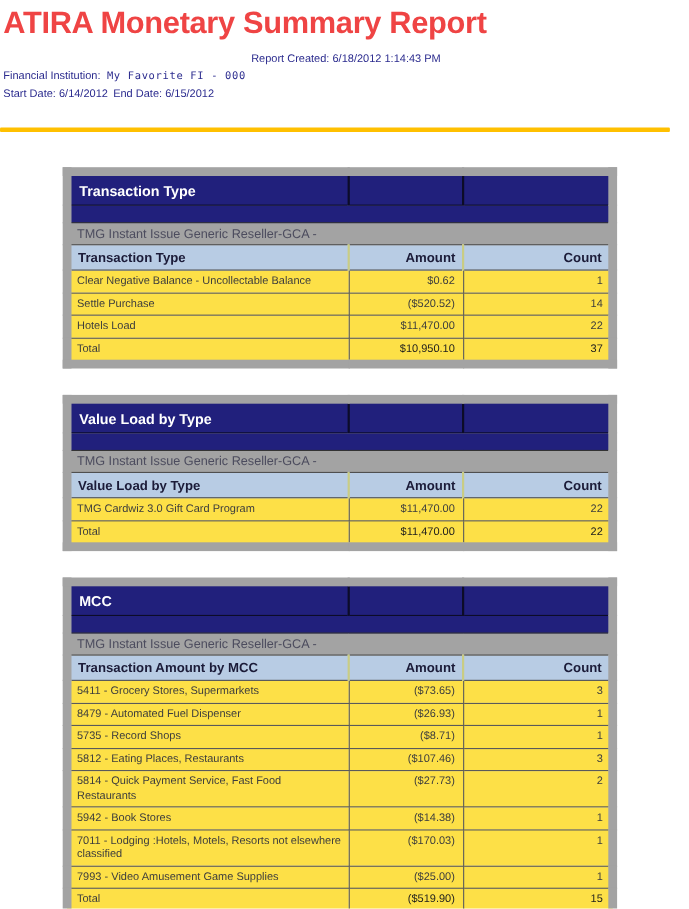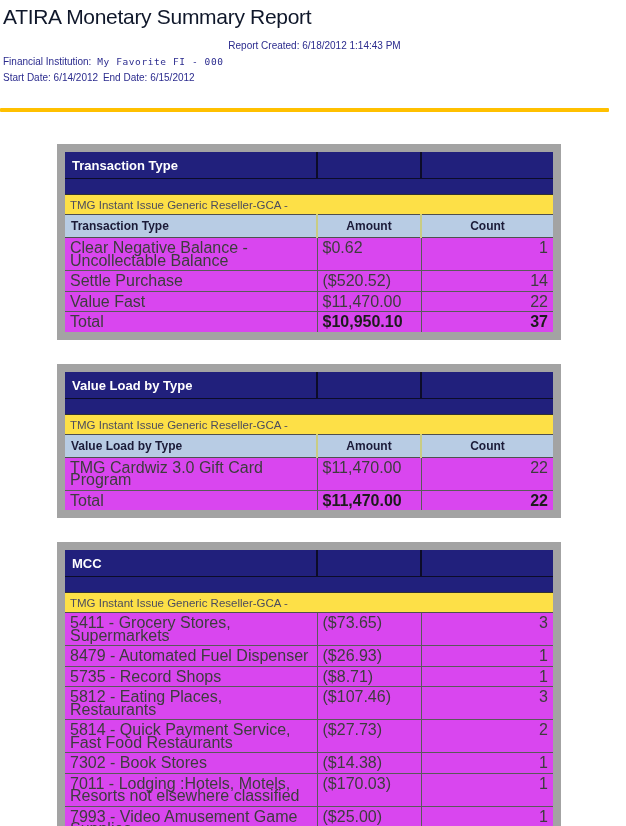--- a/index.html
+++ b/index.html
@@ -12,21 +12,21 @@
   }
   *{box-sizing:border-box;}
   html,body{margin:0;padding:0;}
   body{
     width:626px;height:826px;background:#ffffff;
     font-family:"Liberation Sans", sans-serif;
     overflow:hidden;
   }
   .report-header{padding:5px 0 0 3px;}
   .page-title{
-    margin:0;font-size:21px;font-weight:400;color:#0f172a;
+    margin:0;font-size:28px;font-weight:700;color:#ef4444;
     letter-spacing:-0.3px;
   }
   .meta-line{
     margin-top:6px;font-size:10px;color:var(--meta-navy);
     line-height:10px;
   }
   .meta-line:first-of-type{margin-top:12px;text-align:center;}
   .fi-value{
     font-family:"DejaVu Sans Mono", monospace;
     font-size:9.5px;letter-spacing:0.6px;padding-left:3px;
@@ -47,38 +47,38 @@
     background:var(--navy);color:#ffffff;text-align:left;
     font-size:13px;font-weight:bold;padding:6px 6px 5px 7px;
     border-bottom:1px solid #0c0c28;
   }
   tr.title-row th.tsep{border-left:2px solid #0c0c28;}
   tr.band-row td{
     background:var(--navy);height:16px;padding:0;
     border-bottom:1px solid #333333;
   }
   tr.group-row td{
-    background:#fde047;color:#4c4c5e;font-size:11.5px;
+    background:#a3a3a3;color:#4c4c5e;font-size:11.5px;
     padding:4px 4px 3px 5px;border-bottom:1px solid #4f4f4f;
   }
   tr.header-row th{
     background:var(--header-blue);color:#1b1b38;font-size:12px;
     font-weight:bold;padding:4px 6px;border-bottom:1px solid #4f4f4f;
     border-left:2px solid var(--khaki);border-right:2px solid var(--khaki);
   }
   tr.header-row th:first-child{text-align:left;}
-  tr.header-row th.num{text-align:center;}
+  tr.header-row th.num{text-align:right;}
   tbody td{
-    font-size:16px;color:var(--ink);padding:4px 5px 3px 5px;
-    border:1px solid #5a5a5a;vertical-align:top;background:#d946ef;
+    font-size:10px;color:var(--ink);padding:4px 5px 3px 5px;
+    border:1px solid #5a5a5a;vertical-align:top;background:#fde047;
     line-height:12.5px;
   }
-  td.c-amount{text-align:left;padding-right:7px;}
+  td.c-amount{text-align:right;padding-right:7px;}
   td.c-count{text-align:right;padding-right:5px;}
-  tr.total-row td.c-amount, tr.total-row td.c-count{font-weight:bold;color:#1c1c1c;margin-left:44px;}
+  tr.total-row td.c-amount, tr.total-row td.c-count{font-weight:normal;color:#1c1c1c;margin-left:44px;}
 </style>
 </head>
 <body>
 
 <div class="report-header">
   <h1 class="page-title">ATIRA Monetary Summary Report</h1>
   <div class="meta-line">
     <span>Report Created:</span>
     <span>6/18/2012 1:14:43 PM</span>
   </div>
@@ -126,21 +126,21 @@
           <td class="c-label">Clear Negative Balance - Uncollectable Balance</td>
           <td class="c-amount">$0.62</td>
           <td class="c-count">1</td>
         </tr>
         <tr class="data-row">
           <td class="c-label">Settle Purchase</td>
           <td class="c-amount">($520.52)</td>
           <td class="c-count">14</td>
         </tr>
         <tr class="data-row">
-          <td class="c-label">Value Fast</td>
+          <td class="c-label">Hotels Load</td>
           <td class="c-amount">$11,470.00</td>
           <td class="c-count">22</td>
         </tr>
         <tr class="total-row">
           <td class="c-label">Total</td>
           <td class="c-amount">$10,950.10</td>
           <td class="c-count">37</td>
         </tr>
       </tbody>
   </table>
@@ -194,20 +194,25 @@
         <th class="tt">MCC</th>
         <th class="tsep"></th>
         <th class="tsep"></th>
       </tr>
       <tr class="band-row">
         <td colspan="3"></td>
       </tr>
       <tr class="group-row">
         <td colspan="3" class="grp">TMG Instant Issue Generic Reseller-GCA -</td>
       </tr>
+      <tr class="header-row">
+        <th>Transaction Amount by MCC</th>
+        <th class="num">Amount</th>
+        <th class="num">Count</th>
+      </tr>
     </thead>
     <tbody>
         <tr class="data-row">
           <td class="c-label">5411 - Grocery Stores, Supermarkets</td>
           <td class="c-amount">($73.65)</td>
           <td class="c-count">3</td>
         </tr>
         <tr class="data-row">
           <td class="c-label">8479 - Automated Fuel Dispenser</td>
           <td class="c-amount">($26.93)</td>
@@ -222,21 +227,21 @@
           <td class="c-label">5812 - Eating Places, Restaurants</td>
           <td class="c-amount">($107.46)</td>
           <td class="c-count">3</td>
         </tr>
         <tr class="data-row">
           <td class="c-label">5814 - Quick Payment Service, Fast Food Restaurants</td>
           <td class="c-amount">($27.73)</td>
           <td class="c-count">2</td>
         </tr>
         <tr class="data-row">
-          <td class="c-label">7302 - Book Stores</td>
+          <td class="c-label">5942 - Book Stores</td>
           <td class="c-amount">($14.38)</td>
           <td class="c-count">1</td>
         </tr>
         <tr class="data-row">
           <td class="c-label">7011 - Lodging :Hotels, Motels, Resorts not elsewhere classified</td>
           <td class="c-amount">($170.03)</td>
           <td class="c-count">1</td>
         </tr>
         <tr class="data-row">
           <td class="c-label">7993 - Video Amusement Game Supplies</td>

